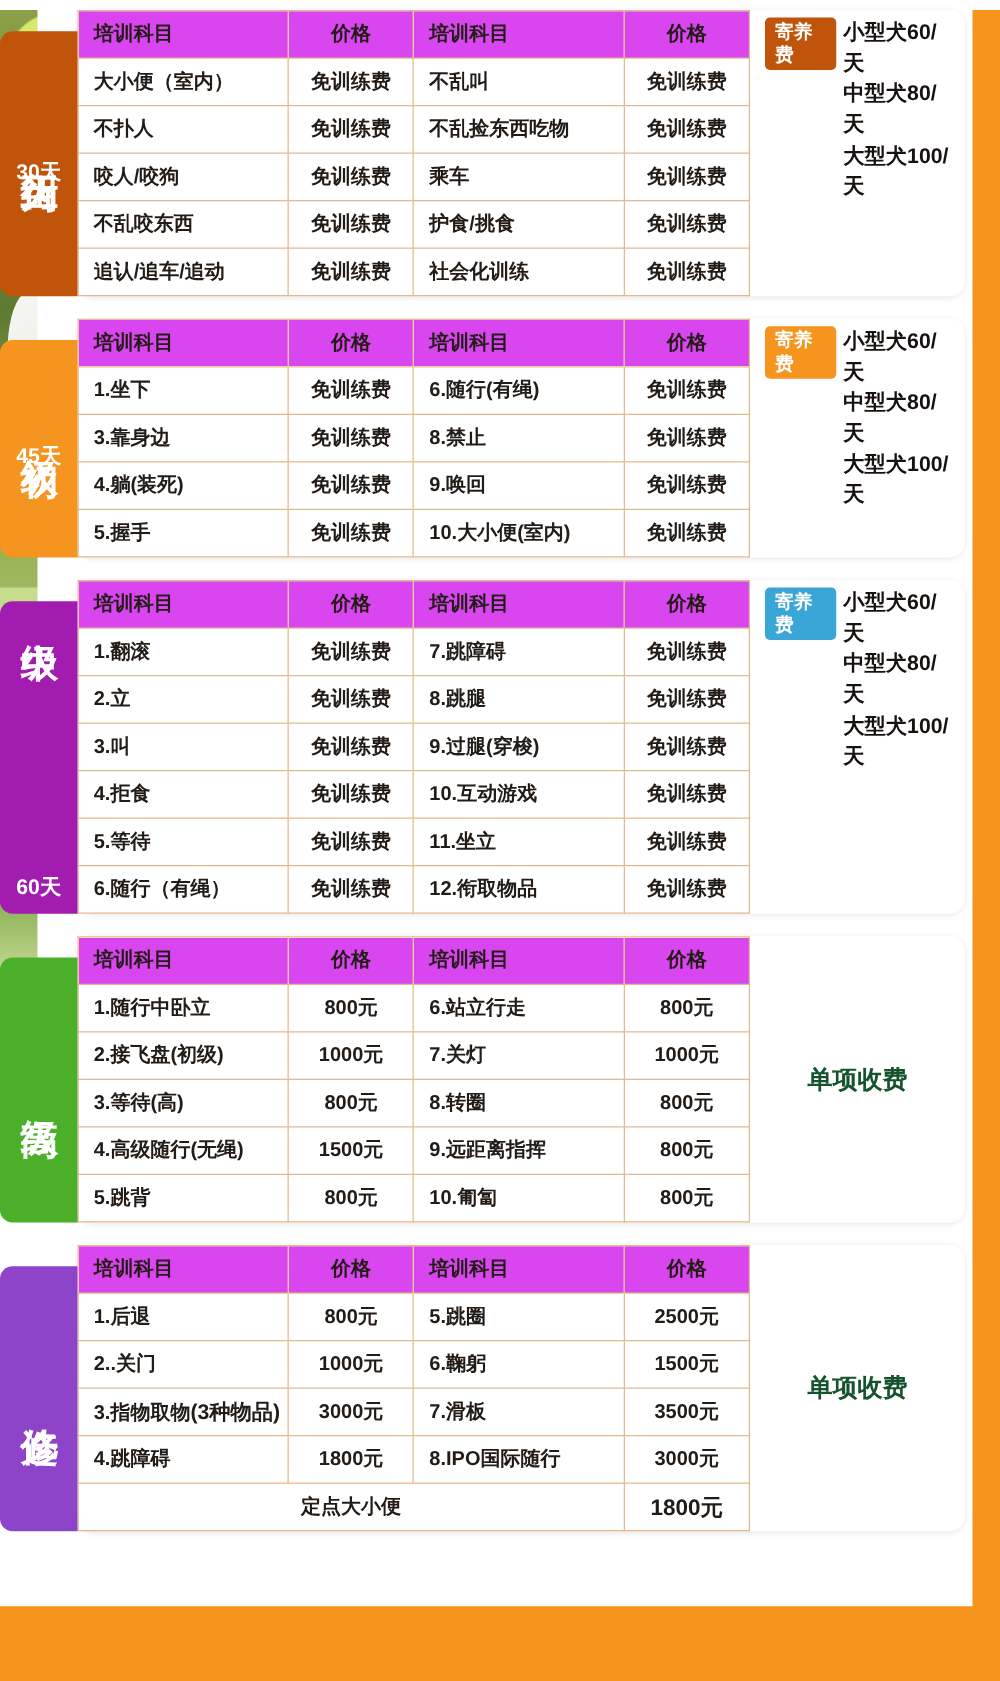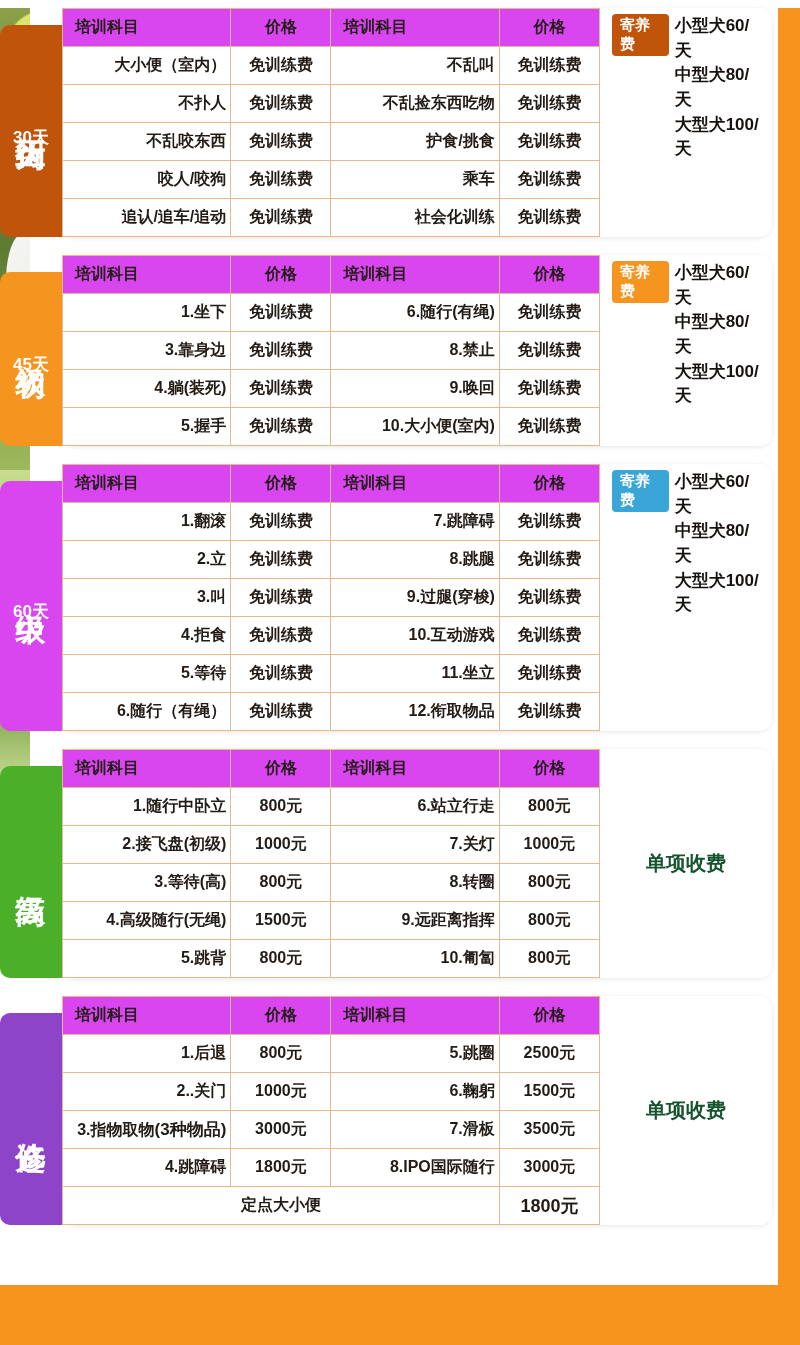--- a/index.html
+++ b/index.html
@@ -135,21 +135,21 @@
     font-weight: bold;
     background: #ffffff;
     white-space: nowrap;
     overflow: hidden;
   }
   table.grid th {
     background: #d946ef;
     font-size: 16px;
     font-weight: bold;
   }
-  table.grid td.subj { text-align: right; padding-left: 12px; margin-top: 21px; }
+  table.grid td.subj { text-align: left; padding-left: 12px; margin-top: 21px; }
   table.grid th.subj { text-align: left; padding-left: 12px; }
   .small-note { font-size: 17px; font-weight: bold; }
 
   
   .rightpanel {
     flex: 0 0 172px;
     border-left: 0;
     display: flex;
     align-items: center;
     justify-content: center;
@@ -232,29 +232,29 @@
               <td class="subj">不乱叫</td>
               <td>免训练费</td>
             </tr>
             <tr>
               <td class="subj">不扑人</td>
               <td>免训练费</td>
               <td class="subj">不乱捡东西吃物</td>
               <td>免训练费</td>
             </tr>
             <tr>
+              <td class="subj">咬人/咬狗</td>
+              <td>免训练费</td>
+              <td class="subj">乘车</td>
+              <td>免训练费</td>
+            </tr>
+            <tr>
               <td class="subj">不乱咬东西</td>
               <td>免训练费</td>
               <td class="subj">护食/挑食</td>
-              <td>免训练费</td>
-            </tr>
-            <tr>
-              <td class="subj">咬人/咬狗</td>
-              <td>免训练费</td>
-              <td class="subj">乘车</td>
               <td>免训练费</td>
             </tr>
             <tr>
               <td class="subj">追认/追车/追动</td>
               <td>免训练费</td>
               <td class="subj">社会化训练</td>
               <td>免训练费</td>
             </tr>
           </tbody>
         </table>
@@ -320,21 +320,21 @@
       <div class="rightpanel">
         <div class="badge" style="background: rgb(245, 148, 30);">寄养费</div>
         <div class="board-lines">
           <div>小型犬60/天</div>
           <div>中型犬80/天</div>
           <div>大型犬100/天</div>
         </div>
       </div>
     </div>
     <div class="section">
-      <div class="cat-tab" style="background: #d946ef;">
+      <div class="cat-tab" style="background: #a21caf; justify-content: space-between;">
         <div class="cat-name">中级</div>
         <div class="cat-days">60天</div>
       </div>
       <div class="tbl-wrap">
         <table class="grid">
           <colgroup>
             <col style="width: 168px;">
             <col style="width: 100px;">
             <col style="width: 168px;">
             <col style="width: 100px;">

